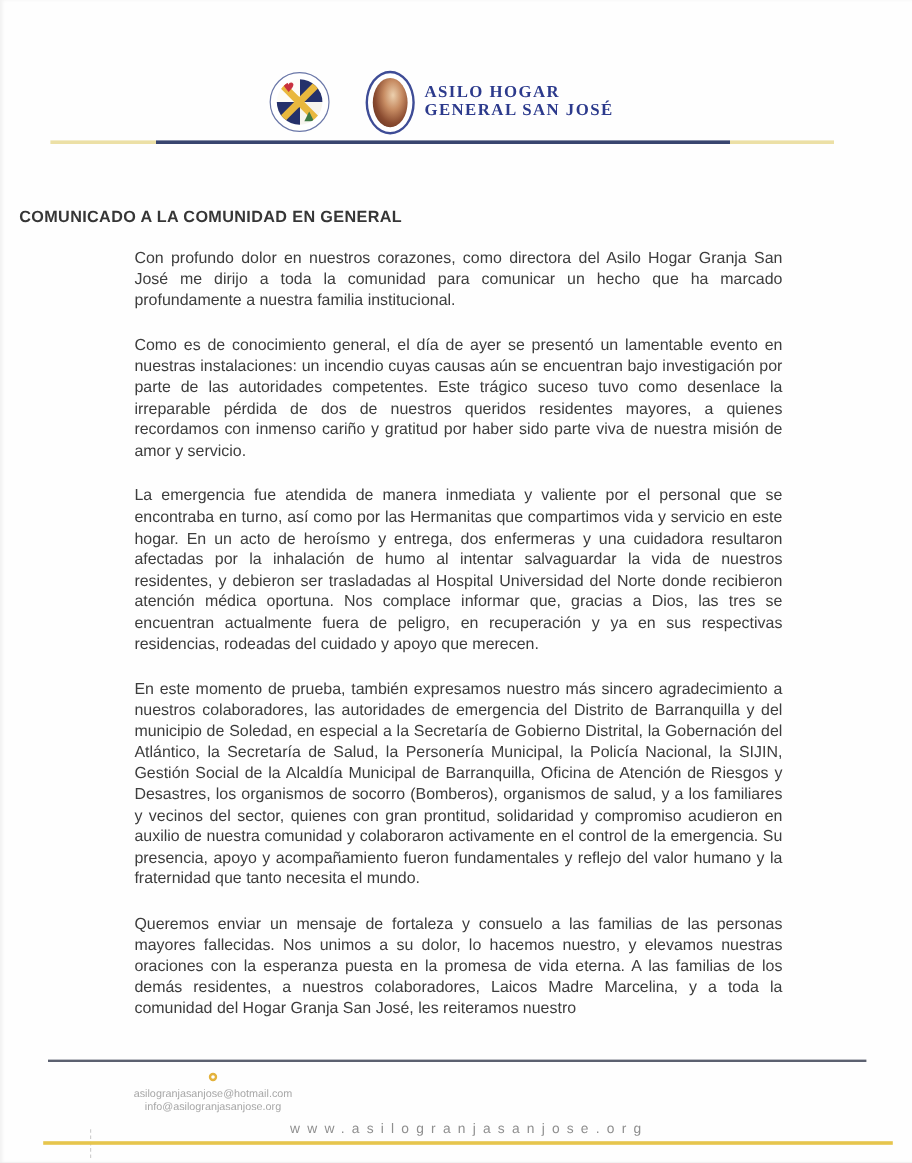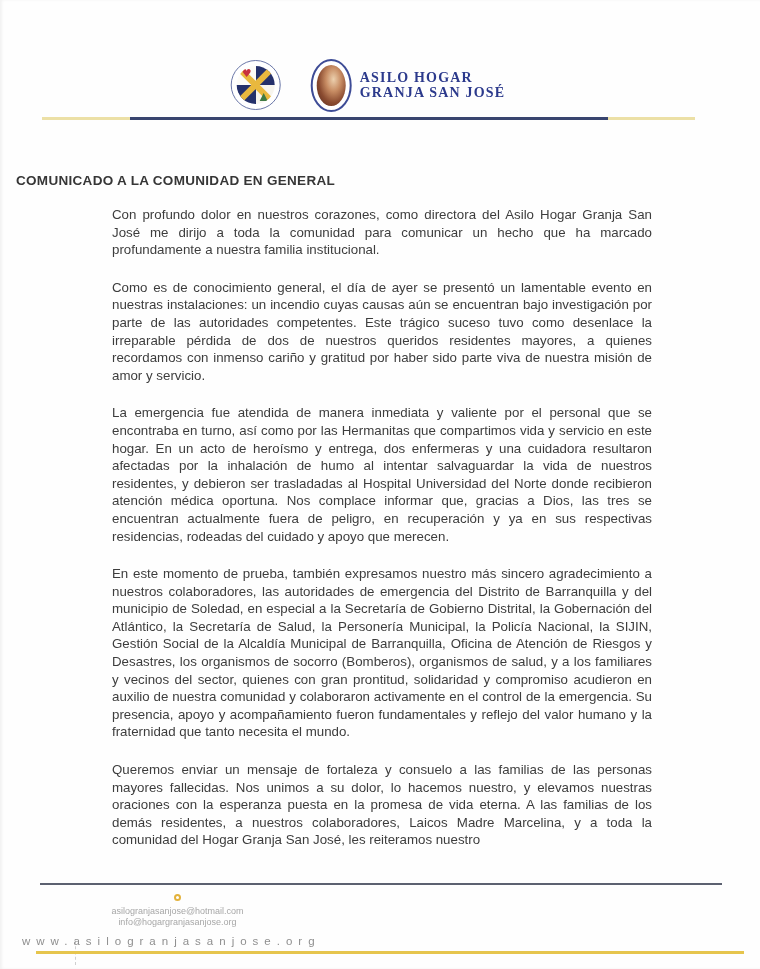--- a/index.html
+++ b/index.html
@@ -168,20 +168,21 @@
   }
   .f-sep {
     border-left: 1px dashed #cfcfcf;
     height: 24px;
     margin-top: 13px;
   }
   .website {
     position: absolute;
     top: 935px; left: 0;
     width: 100%;
+    text-align: center;
     font-size: 11.5px;
     letter-spacing: 6px;
     padding-left: 22px;
     color: #8f8f8f;
   }
   .footer-rule-bottom {
     position: absolute;
     top: 951px; left: 36px;
     width: 708px; height: 2.5px;
     background: #e6c54d;
@@ -197,21 +198,21 @@
       <div class="emblem-inner">
         <span class="emblem-heart">♥</span>
         <span class="emblem-tree"></span>
       </div>
     </div>
     <div class="oval-logo">
       <div class="oval-inner"></div>
     </div>
     <div class="org-name">
       <div>ASILO HOGAR</div>
-      <div>GRANJA SAN JOSÉ</div>
+      <div>GENERAL SAN JOSÉ</div>
     </div>
   </div>
   <div class="header-rule"></div>
 
   <h1 class="doc-title">COMUNICADO A LA COMUNIDAD EN GENERAL</h1>
 
   <div class="body-text">
     <p>Con profundo dolor en nuestros corazones, como directora del Asilo Hogar Granja San José me dirijo a toda la comunidad para comunicar un hecho que ha marcado profundamente a nuestra familia institucional.</p>
     <p>Como es de conocimiento general, el día de ayer se presentó un lamentable evento en nuestras instalaciones: un incendio cuyas causas aún se encuentran bajo investigación por parte de las autoridades competentes. Este trágico suceso tuvo como desenlace la irreparable pérdida de dos de nuestros queridos residentes mayores, a quienes recordamos con inmenso cariño y gratitud por haber sido parte viva de nuestra misión de amor y servicio.</p>
     <p>La emergencia fue atendida de manera inmediata y valiente por el personal que se encontraba en turno, así como por las Hermanitas que compartimos vida y servicio en este hogar. En un acto de heroísmo y entrega, dos enfermeras y una cuidadora resultaron afectadas por la inhalación de humo al intentar salvaguardar la vida de nuestros residentes, y debieron ser trasladadas al Hospital Universidad del Norte donde recibieron atención médica oportuna. Nos complace informar que, gracias a Dios, las tres se encuentran actualmente fuera de peligro, en recuperación y ya en sus respectivas residencias, rodeadas del cuidado y apoyo que merecen.</p>
@@ -219,21 +220,21 @@
     <p>Queremos enviar un mensaje de fortaleza y consuelo a las familias de las personas mayores fallecidas. Nos unimos a su dolor, lo hacemos nuestro, y elevamos nuestras oraciones con la esperanza puesta en la promesa de vida eterna. A las familias de los demás residentes, a nuestros colaboradores, Laicos Madre Marcelina, y a toda la comunidad del Hogar Granja San José, les reiteramos nuestro</p>
   </div>
 
   <div class="footer-rule-top"></div>
 
   <div class="footer-cols">
     <div class="f-col f-col-1">
       <span class="f-icon"></span>
       <div class="f-text">
         <div>asilogranjasanjose@hotmail.com</div>
-        <div>info@hogargranjasanjose.org</div>
+        <div>info@asilogranjasanjose.org</div>
       </div>
     </div>
     <div class="f-sep"></div>
     <div class="f-sep"></div>
     <div class="f-col f-col-3">
       <span class="f-icon"></span>
       <div class="f-text">
         <div>Calle 30 No.1 - 245</div>
       </div>
     </div>

